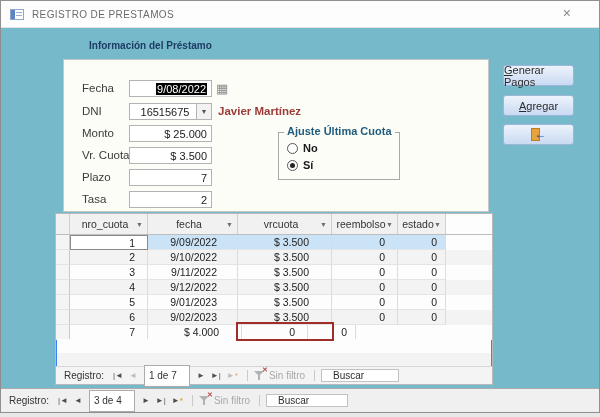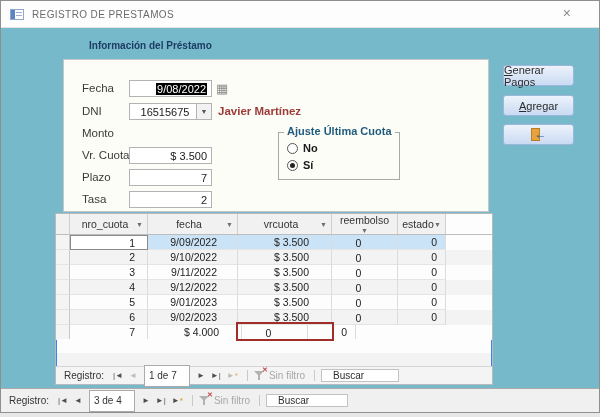--- a/index.html
+++ b/index.html
@@ -60,21 +60,21 @@
 
   
   .subform { position:absolute; left:54px; top:212px; width:438px; height:172px; box-sizing:border-box;
              background:#3b82f6; border:1px solid #B9B9B9; font-size:10.5px; color:#222; }
   .ds-header { display:flex; height:20px; border-bottom:1px solid #BDBDBD; background:#FDFDFD; }
   .hcell { background:#F1F1F1; border-right:1px solid #CFCFCF; box-sizing:border-box;
            display:flex; align-items:center; padding:0 4px; }
   .hcell .hlab { flex:1; text-align:center; color:#333; }
   .hcell .harrow { font-size:7px; color:#6E6E6E; }
   .c0 { width:14px; } .c1 { width:78px; } .c2 { width:90px; } .c3 { width:94px; }
-  .c4 { width:66px;flex-direction:column; } .c5 { width:48px; }
+  .c4 { width:66px; } .c5 { width:48px; }
   .ds-row { display:flex; height:15px; background:#FDFDFD; }
   .ds-row.alt { background:#F3F3F3; }
   .dcell { box-sizing:border-box; border-right:1px solid #DCDCDC; border-bottom:1px solid #E4E4E4;
            display:flex; align-items:center; justify-content:flex-end; }
   .selcell { background:#F4F4F4; border-right:1px solid #C9C9C9; }
   .dcell.c1 { padding-right:12px; } .dcell.c2 { padding-right:20px; }
   .dcell.c3 { padding-right:22px; } .dcell.c4 { padding-right:12px; } .dcell.c5 { padding-right:8px; }
   .sel-cell { background:#CBE3F6; }
   .active-cell { background:#FFFFFF; border:1px solid #8A8A8A; }
   .stripe { position:absolute; left:1px; right:1px; height:14px; }
@@ -137,20 +137,21 @@
       <span class="flabel">DNI</span>
       <span class="finput combo">
         <span>16515675</span>
         <span class="combo-arrow">▼</span>
       </span>
       <span class="annotation">Javier Martínez</span>
     </div>
 
     <div class="frow" style="top:65px;">
       <span class="flabel">Monto</span>
+      <span class="finput">$ 25.000</span>
     </div>
 
     <div class="frow" style="top:87px;">
       <span class="flabel">Vr. Cuota</span>
       <span class="finput">$ 3.500</span>
     </div>
 
     <div class="frow" style="top:109px;">
       <span class="flabel">Plazo</span>
       <span class="finput">7</span>

